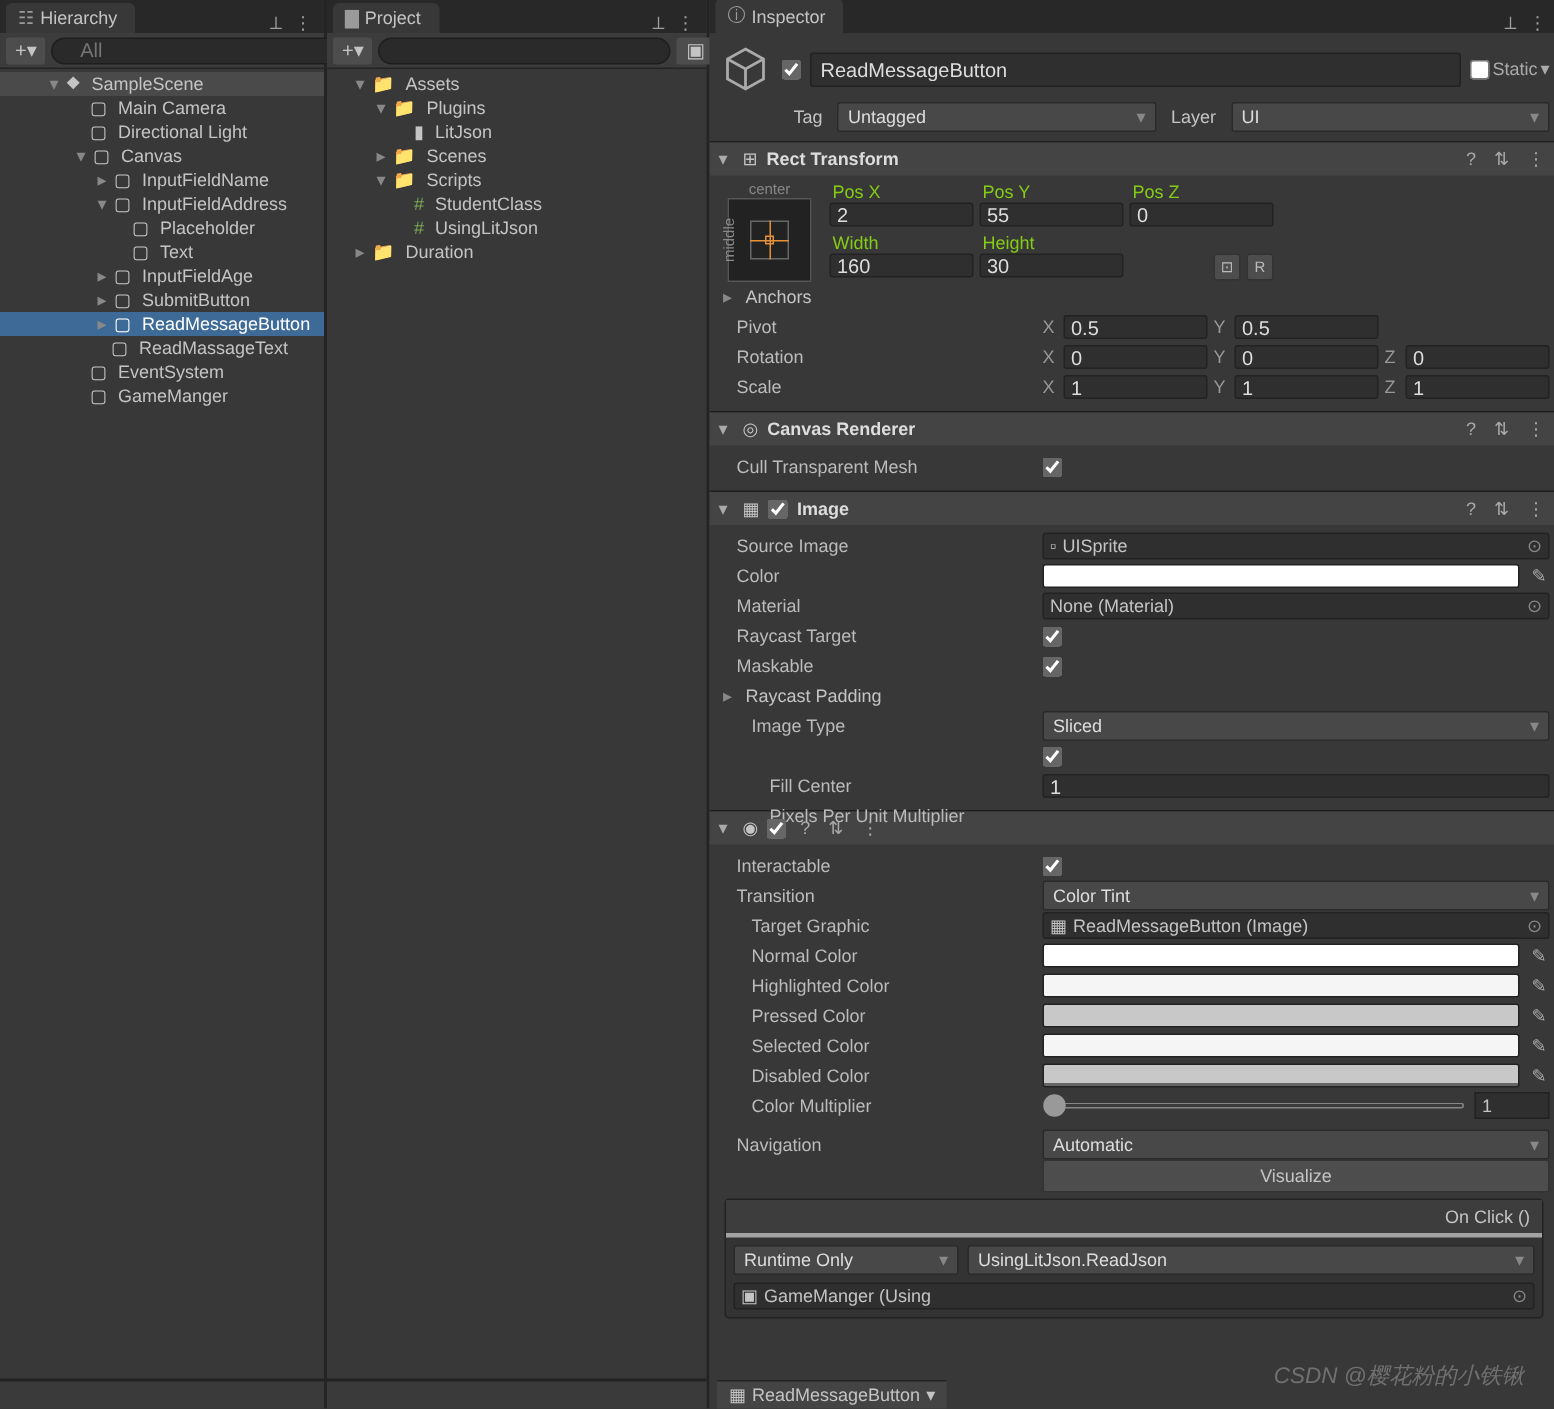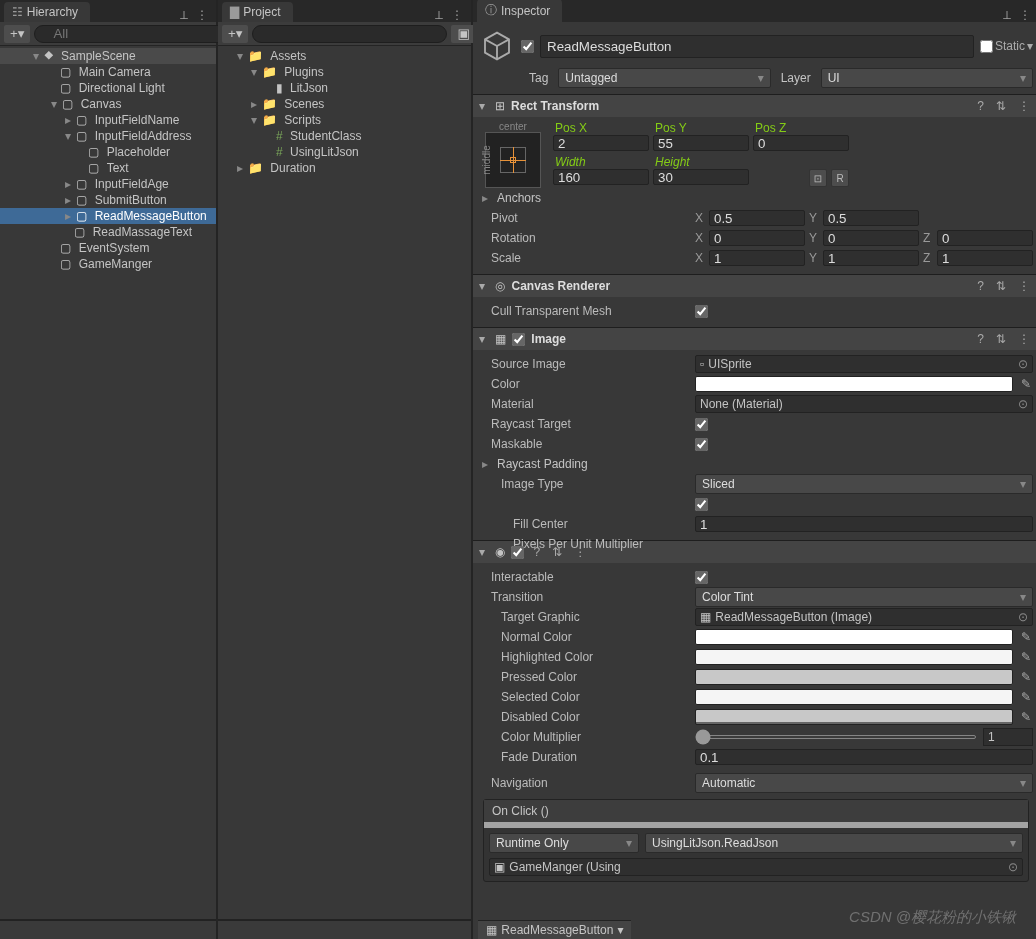--- a/index.html
+++ b/index.html
@@ -72,21 +72,21 @@
   .objfield { background:#2f2f2f; border:1px solid #222; height:18px; flex:1; border-radius:2px; display:flex; align-items:center; padding:0 4px; gap:4px;}
   .objfield .circ { margin-left:auto; color:#888;}
   .picker { width:16px; color:#aaa; cursor:pointer; padding-left:4px;}
 
   .slider { flex:1; display:flex; align-items:center; gap:6px;}
   .slider input[type=range]{ flex:1; accent-color:#999; height:4px;}
   .slider .sval { background:#2f2f2f; border:1px solid #222; width:50px; padding:1px 4px; }
 
   .visualize { background:#4d4d4d; border:1px solid #333; text-align:center; padding:3px; border-radius:2px; margin-top:2px;}
   .evtbox { border:1px solid #222; background:#333; border-radius:3px; margin:6px 4px; }
-  .evthead { background:#3d3d3d; padding:4px 8px; border-bottom:6px solid #a3a3a3;}
+  .evthead { background:#3d3d3d; padding:4px 8px; border-bottom:3px solid #a3a3a3;text-align:right;}
   .evtbody { padding:5px; display:flex; flex-direction:column; gap:5px;}
   .evtrow { display:flex; gap:6px;}
 
   .watermark { position:absolute; bottom:12px; right:20px; color:#888; font-size:15px; font-style:italic; opacity:.7; pointer-events:none;}
   .footer { background:#3a3a3a; border-top:2px solid #222; height:20px; }
   .crumb { position:absolute; bottom:0; left:478px; background:#444; padding:2px 8px; border-top:1px solid #222; display:flex; align-items:center; gap:4px;}
 </style>
 </head>
 <body>
 
@@ -218,21 +218,21 @@
               <div class="rect-labels">
                   <div>Pos X</div>
                   <div>Pos Y</div>
                   <div>Pos Z</div>
                 </div>
               <div class="rect-inputs">
                 <input class="txtin" value="2" style="">
                 <input class="txtin" value="55" style="">
                 <input class="txtin" value="0" style="">
               </div>
-              <div class="rect-labels" style="margin-top:4px;font-style:italic;">
+              <div class="rect-labels" style="margin-top:4px;">
                   <div>Width</div>
                   <div>Height</div>
                   <div></div>
                 </div>
               <div class="rect-inputs">
                 <input class="txtin" value="160" style="">
                 <input class="txtin" value="30" style="">
                 <div style="width:96px; display:flex; gap:4px; justify-content:flex-end;">
                   <div class="tinybtn">⊡</div>
                   <div class="tinybtn">
@@ -464,33 +464,33 @@
             </div>
           <div class="proprow">
               <div class="plabel ind">Color Multiplier</div>
               <div class="pfields">
                 <div class="slider">
                   <input type="range" min="1" max="5" value="1" style="">
                   <div class="sval">1</div>
                 </div>
               </div>
             </div>
-          <div class="proprow">
-              <div class="plabel ind">Fade Duration</div>
-              <div class="pfields">
-                <input class="txtin full" value="0.1" style="">
-              </div>
-            </div>
           <div class="proprow" style="margin-top:6px;">
               <div class="plabel">Navigation</div>
               <div class="pfields">
                 <div class="dd" style="flex:1">
                   <span>Automatic</span>
                   <span class="ddarrow">▾</span>
                 </div>
+              </div>
+            </div>
+          <div class="proprow">
+              <div class="plabel"></div>
+              <div class="pfields">
+                <div class="visualize" style="flex:1"><span>Visualize</span></div>
               </div>
             </div>
 
           <div class="evtbox">
             <div class="evthead">On Click ()</div>
             <div class="evtbody">
               <div class="evtrow">
                 <div class="dd" style="width:150px">
                     <span>Runtime Only</span>
                     <span class="ddarrow">▾</span>

